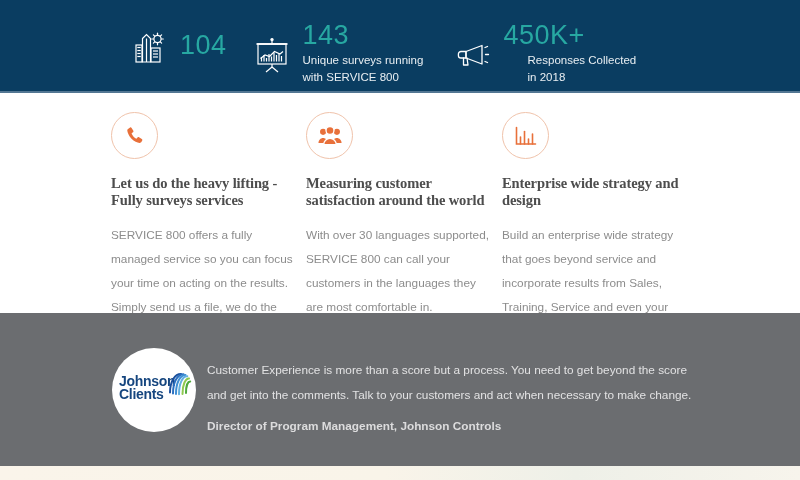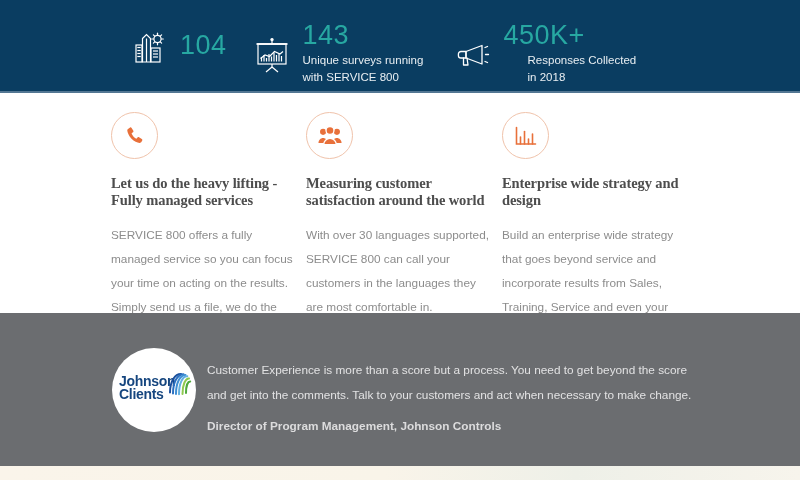--- a/index.html
+++ b/index.html
@@ -305,21 +305,21 @@
   </div>
 
   <div class="features">
 
     <div class="feature feature-1">
       <div class="feature-icon">
         <svg width="22" height="22" viewBox="0 0 24 24" fill="#e8703a">
           <path d="M6.6 2.7c.6-.3 1.3-.1 1.7.5l1.9 3c.3.5.2 1.2-.3 1.6l-1.3 1c-.2.2-.3.5-.2.8.5 1.4 2.3 3.9 4.5 5.2.3.2.6.1.8-.1l1.1-1.2c.4-.4 1.1-.5 1.6-.2l3 1.9c.6.4.8 1.1.5 1.7l-.8 1.5c-.4.8-1.3 1.3-2.2 1.2-2.3-.3-6-1.9-8.7-4.6C5.5 12.3 3.9 8.6 3.6 6.3c-.1-.9.4-1.8 1.2-2.2l1.8-1.4z"></path>
         </svg>
       </div>
-      <h3 class="feature-title">Let us do the heavy lifting - Fully managed services</h3>
+      <h3 class="feature-title">Let us do the heavy lifting - Fully surveys services</h3>
       <p class="feature-text">SERVICE 800 offers a fully managed service so you can focus your time on acting on the results. Simply send us a file, we do the rest.</p>
     </div>
 
     <div class="feature feature-2">
       <div class="feature-icon">
         <svg width="24" height="22" viewBox="0 0 26 22" fill="#e8703a">
           <circle cx="5.5" cy="6.5" r="3.3"></circle>
           <circle cx="20.5" cy="6.5" r="3.3"></circle>
           <path d="M0.5 18.5c0-3.1 2.3-5.4 5-5.4s5 2.3 5 5.4z"></path>
           <path d="M15.5 18.5c0-3.1 2.3-5.4 5-5.4s5 2.3 5 5.4z"></path>

